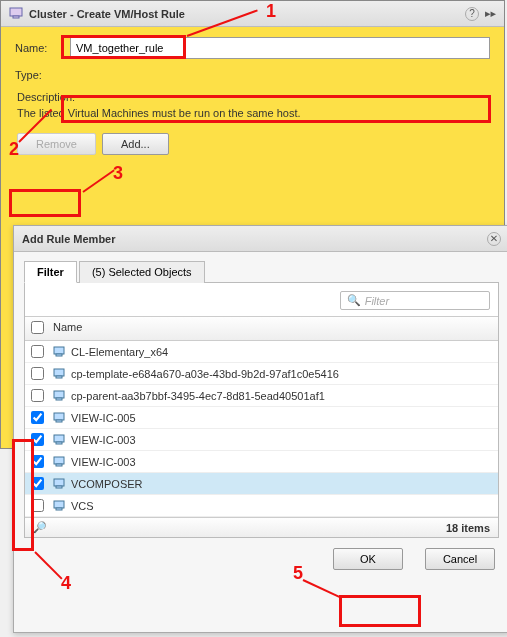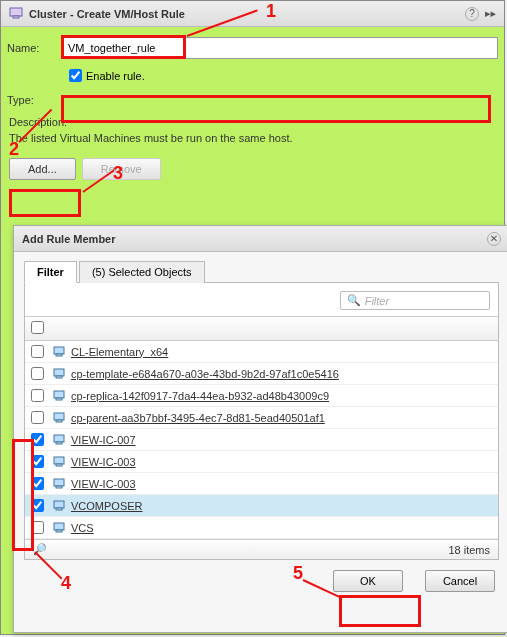--- a/index.html
+++ b/index.html
@@ -1,26 +1,26 @@
 <!DOCTYPE html>
 <html><head>
 <meta charset="utf-8">
 <style>
 * { box-sizing: border-box; margin: 0; padding: 0; font-family: Arial, sans-serif; font-size: 11px; }
 body { width: 507px; height: 637px; background: #f0f0f0; position: relative; }
 
-.outer-dialog { border: 1px solid #888; background: #bef264; width: 505px; height: 635px; position: relative; }
+.outer-dialog { border: 1px solid #888; background: #fde047; width: 505px; height: 449px; position: relative; }
 
 .title-bar { background: linear-gradient(#eee, #ddd); border-bottom: 1px solid #bbb; padding: 4px 8px; display: flex; align-items: center; height: 26px; }
 .title-bar .icon { margin-right: 6px; }
 .title-bar .title-text { font-weight: bold; color: #333; flex: 1; }
 .title-bar .help { color: #555; border: 1px solid #aaa; border-radius: 50%; width: 14px; height: 14px; line-height: 12px; text-align: center; margin-right: 6px; font-size: 10px; }
 .title-bar .dock { color: #555; }
 
-.form-body { padding: 10px 6px; }
+.form-body { padding: 10px 14px; }
 .form-row { display: flex; align-items: center; margin-bottom: 10px; }
 .form-label { width: 55px; color: #333; }
 .form-input { flex: 1; border: 1px solid #999; padding: 3px 5px; background: #fff; height: 22px; }
 .checkbox-row { margin: 8px 0 12px 62px; display: flex; align-items: center; }
 .checkbox-row input { margin-right: 4px; }
 .select { flex: 1; border: 1px solid #999; background: #fff; padding: 3px 5px; height: 24px; display: flex; align-items: center; justify-content: space-between; }
 .select .chevron { font-size: 10px; color: #555; }
 
 .desc-label { margin: 6px 0 4px 2px; color: #333; }
 .desc-text { margin: 4px 0 14px 2px; color: #333; }
@@ -50,28 +50,28 @@
 .filter-input .ph { color: #aaa; font-style: italic; }
 
 .grid-head { border-top: 1px solid #ccc; border-bottom: 1px solid #ccc; background: linear-gradient(#fefefe,#eee); display: flex; padding: 4px 6px; }
 .grid-head .col-check { width: 22px; }
 .grid-head .col-name { flex: 1; color: #333; }
 
 .grid-body { max-height: 224px; overflow: hidden; }
 .row { display: flex; align-items: center; border-bottom: 1px solid #eee; padding: 2px 6px; height: 22px; }
 .row .cell-check { width: 22px; display: flex; align-items: center; justify-content: flex-start; }
 .row .cell-icon { width: 18px; display: flex; align-items: center; }
-.row .cell-name { flex: 1; color: #333; text-decoration: underline; }
+.row .cell-name { flex: 1; color: #333; }
 .row.selected { background: #cfe8f6; }
 .vm-icon { width: 14px; height: 12px; display: inline-block; }
 
 .grid-foot { border-top: 1px solid #ccc; background: linear-gradient(#fefefe,#eee); display: flex; padding: 3px 8px; align-items: center; }
 .bino { color: #555; margin-right: 6px; }
 .foot-spacer { flex: 1; }
-.item-count { font-weight: normal; color: #333; }
+.item-count { font-weight: bold; color: #333; }
 
 .dialog-buttons { display: flex; justify-content: flex-end; padding: 10px 14px; gap: 22px; }
 .dlg-btn { border: 1px solid #999; background: linear-gradient(#fafafa,#e0e0e0); padding: 4px 0; width: 70px; text-align: center; border-radius: 2px; }
 
 input[type="checkbox"] { width: 13px; height: 13px; }
 </style>
 </head>
 <body>
 
 <div class="outer-dialog">
@@ -85,32 +85,28 @@
     <span class="title-text">Cluster - Create VM/Host Rule</span>
     <span class="help">?</span>
     <span class="dock">▸▸</span>
   </div>
 
   <div class="form-body">
     <div class="form-row">
       <div class="form-label">Name:</div>
       <input class="form-input" type="text" value="VM_together_rule" style="">
     </div>
-    <div class="checkbox-row">
-      <input type="checkbox" checked="" style="">
-      <span>Enable rule.</span>
-    </div>
     <div class="form-row">
       <div class="form-label">Type:</div>
     </div>
     <div class="desc-label">Description:</div>
     <div class="desc-text">The listed Virtual Machines must be run on the same host.</div>
     <div class="button-row">
+      <div class="btn disabled">Remove</div>
       <div class="btn">Add...</div>
-      <div class="btn disabled">Remove</div>
     </div>
   </div>
 
   <div class="inner-dialog">
     <div class="inner-title">
       <span class="title-text">Add Rule Member</span>
       <span class="close">✕</span>
     </div>
 
     <div class="tabs">
@@ -120,20 +116,21 @@
 
     <div class="grid-area">
       <div class="filter-bar">
         <div class="filter-input">
           <span class="mag">🔍</span>
           <span class="ph">Filter</span>
         </div>
       </div>
       <div class="grid-head">
         <div class="col-check"><input type="checkbox" style=""></div>
+        <div class="col-name">Name</div>
       </div>
       <div class="grid-body" id="grid-body">
           <div class="row">
             <div class="cell-check">
               <input type="checkbox" style="">
             </div>
             <div class="cell-icon">
               <svg class="vm-icon" viewBox="0 0 14 12">
                 <rect x="1" y="1" width="10" height="7" fill="#bdf" stroke="#479"></rect>
                 <rect x="3" y="8" width="6" height="2" fill="#bdf" stroke="#479"></rect>
@@ -156,45 +153,33 @@
           <div class="row">
             <div class="cell-check">
               <input type="checkbox" style="">
             </div>
             <div class="cell-icon">
               <svg class="vm-icon" viewBox="0 0 14 12">
                 <rect x="1" y="1" width="10" height="7" fill="#bdf" stroke="#479"></rect>
                 <rect x="3" y="8" width="6" height="2" fill="#bdf" stroke="#479"></rect>
               </svg>
             </div>
-            <div class="cell-name">cp-replica-142f0917-7da4-44ea-b932-ad48b43009c9</div>
-          </div>
-          <div class="row">
-            <div class="cell-check">
-              <input type="checkbox" style="">
-            </div>
-            <div class="cell-icon">
-              <svg class="vm-icon" viewBox="0 0 14 12">
-                <rect x="1" y="1" width="10" height="7" fill="#bdf" stroke="#479"></rect>
-                <rect x="3" y="8" width="6" height="2" fill="#bdf" stroke="#479"></rect>
-              </svg>
-            </div>
             <div class="cell-name">cp-parent-aa3b7bbf-3495-4ec7-8d81-5ead40501af1</div>
           </div>
           <div class="row">
             <div class="cell-check">
               <input type="checkbox" checked="" style="">
             </div>
             <div class="cell-icon">
               <svg class="vm-icon" viewBox="0 0 14 12">
                 <rect x="1" y="1" width="10" height="7" fill="#bdf" stroke="#479"></rect>
                 <rect x="3" y="8" width="6" height="2" fill="#bdf" stroke="#479"></rect>
               </svg>
             </div>
-            <div class="cell-name">VIEW-IC-007</div>
+            <div class="cell-name">VIEW-IC-005</div>
           </div>
           <div class="row">
             <div class="cell-check">
               <input type="checkbox" checked="" style="">
             </div>
             <div class="cell-icon">
               <svg class="vm-icon" viewBox="0 0 14 12">
                 <rect x="1" y="1" width="10" height="7" fill="#bdf" stroke="#479"></rect>
                 <rect x="3" y="8" width="6" height="2" fill="#bdf" stroke="#479"></rect>
               </svg>

